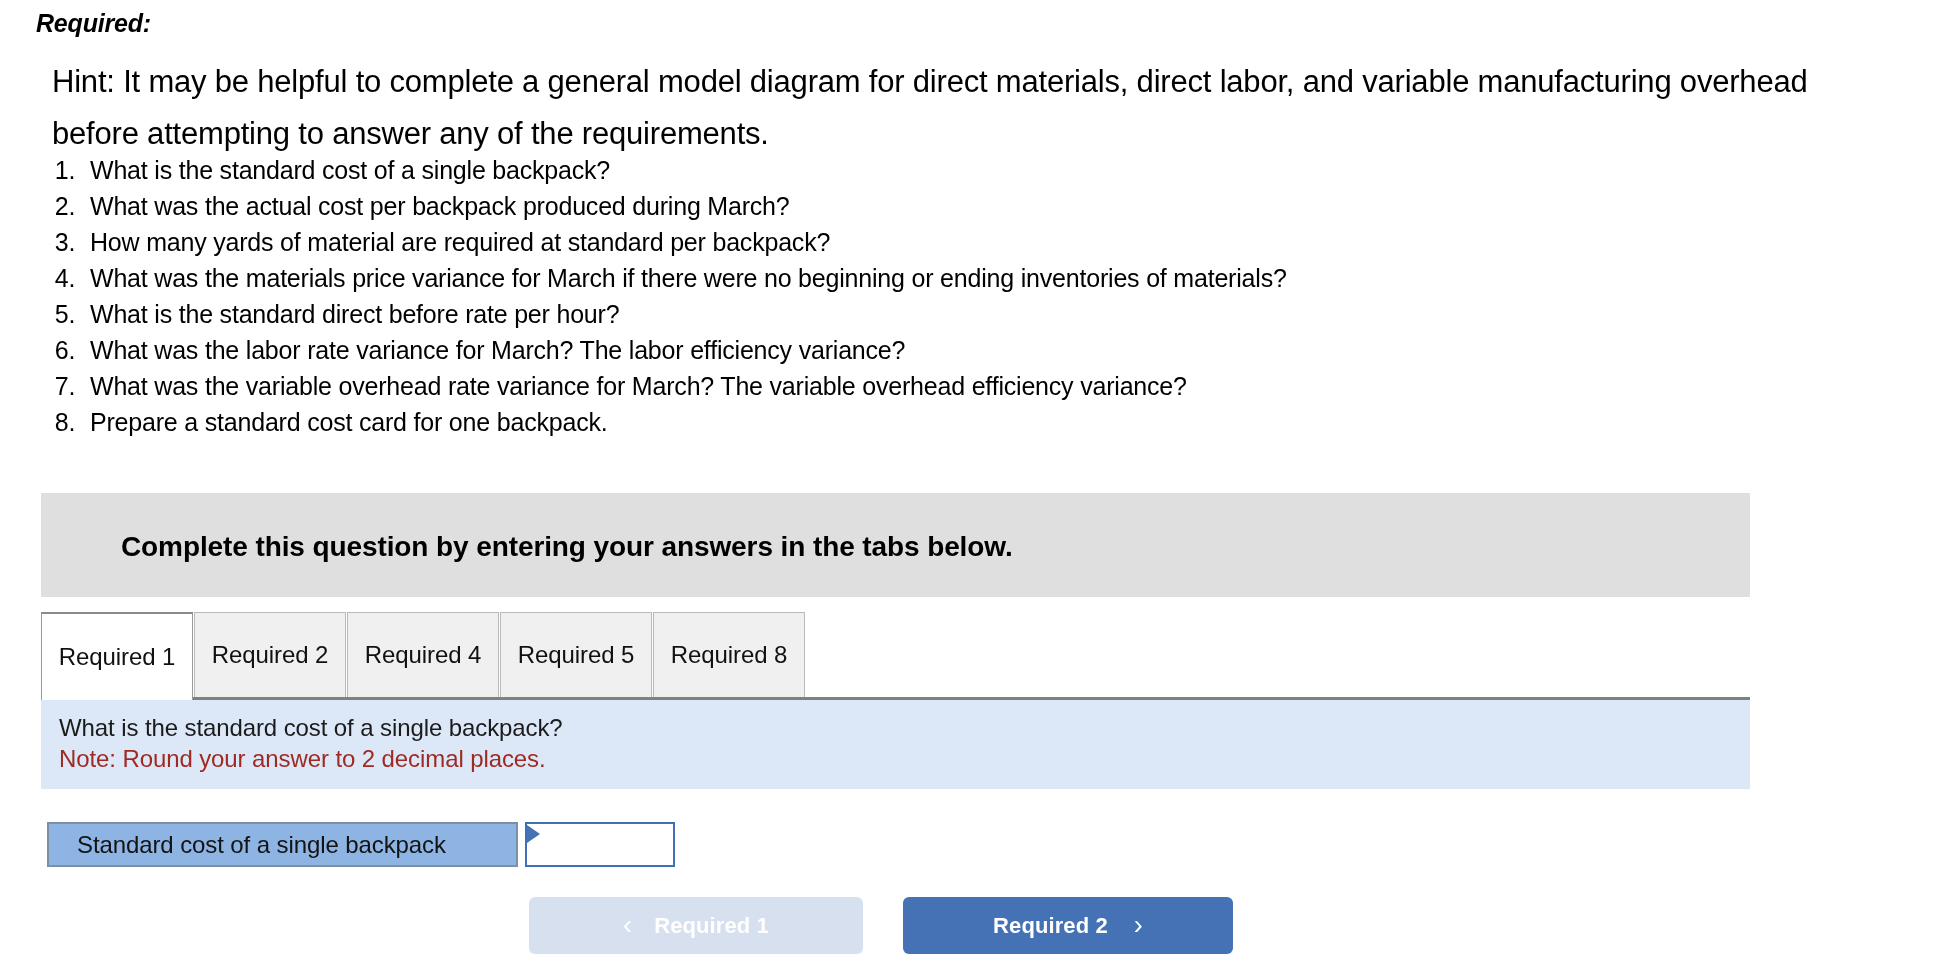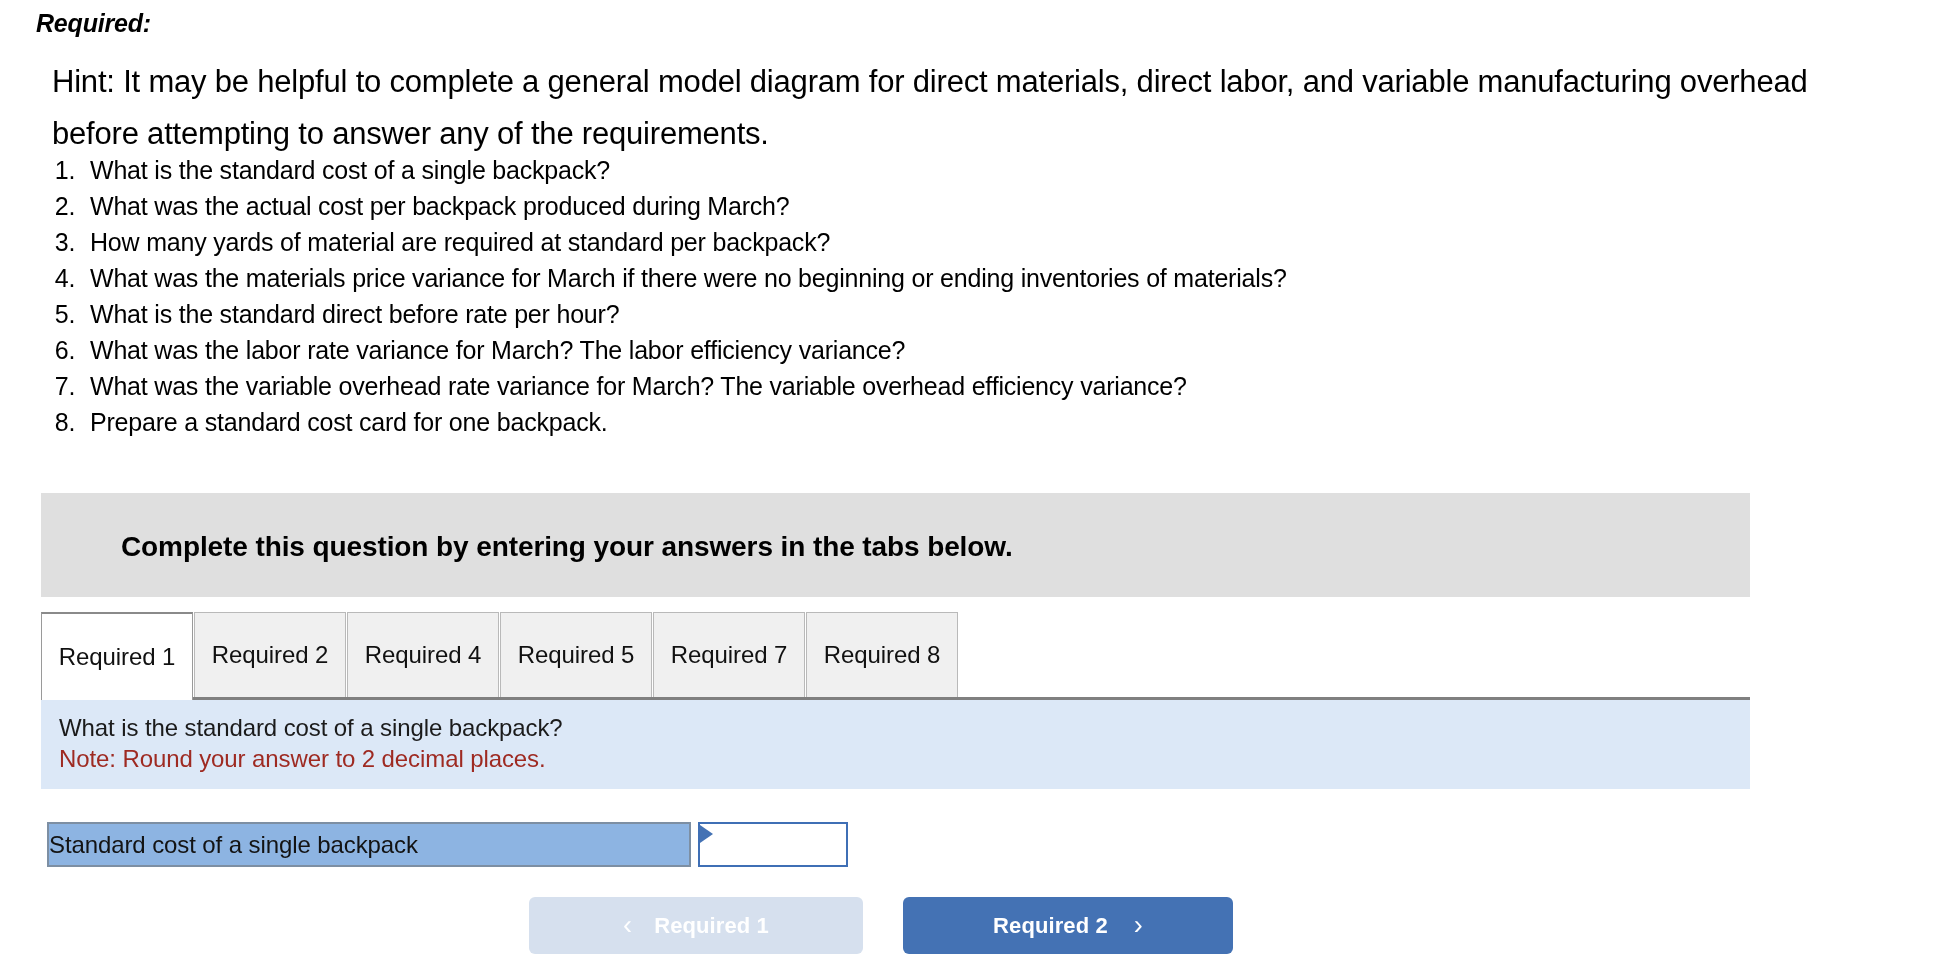--- a/index.html
+++ b/index.html
@@ -160,27 +160,27 @@
   
   .answer-row {
     position: absolute;
     left: 47px;
     top: 822px;
     height: 45px;
     display: flex;
     align-items: stretch;
   }
   .answer-label {
-    width: 644px;
+    width: 471px;
     background: #8db4e2;
     border: 2px solid #7d8fa3;
     box-sizing: border-box;
     display: flex;
     align-items: center;
-    padding-left: 0;
+    padding-left: 28px;
     font-size: 24px;
     color: #131313;
     letter-spacing: -0.1px;
   }
   .answer-input-wrap {
     position: relative;
     width: 150px;
     margin-left: 7px;
   }
   .answer-input {
@@ -280,23 +280,20 @@
     <div class="tab">
         <span>Required 2</span>
       </div>
     <div class="tab">
         <span>Required 4</span>
       </div>
     <div class="tab">
         <span>Required 5</span>
       </div>
     <div class="tab">
-        <span>Required 7</span>
-      </div>
-    <div class="tab">
         <span>Required 8</span>
       </div>
   </div>
   <div class="tabstrip-rule"></div>
 </div>
 
 <div class="q-panel">
   <div class="q-text">What is the standard cost of a single backpack?</div>
   <div class="q-note">Note: Round your answer to 2 decimal places.</div>
 </div>

